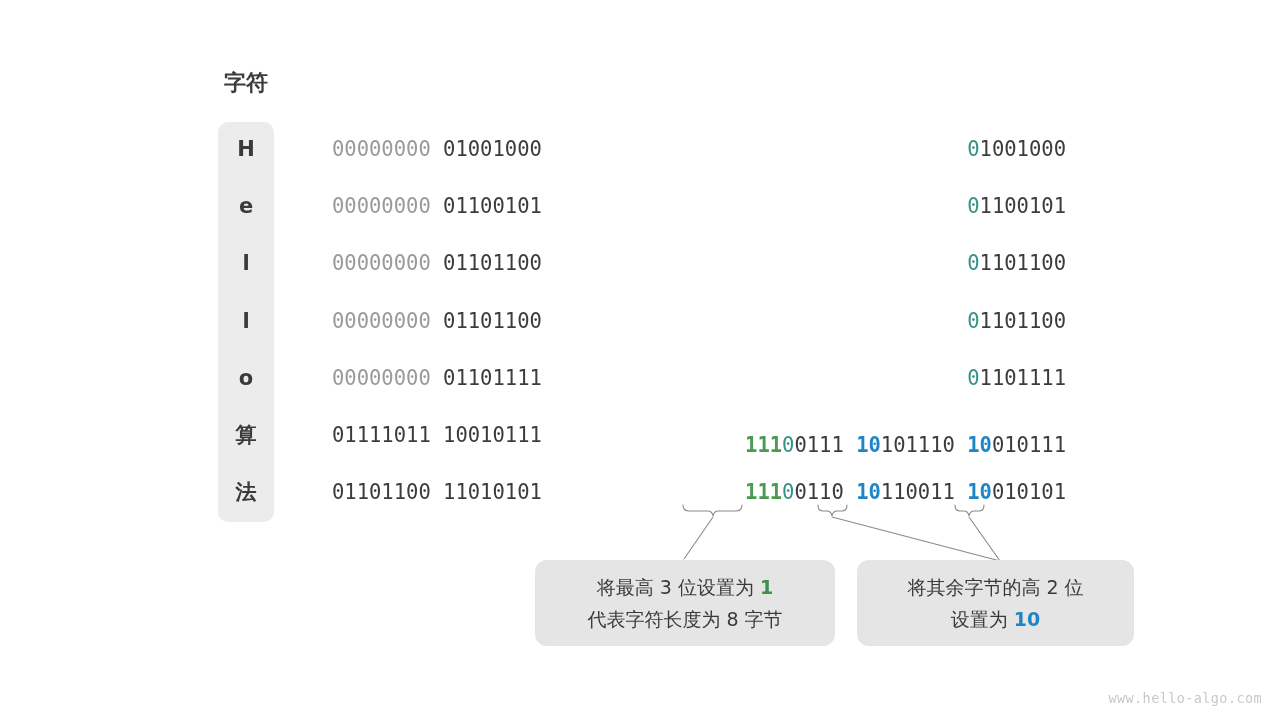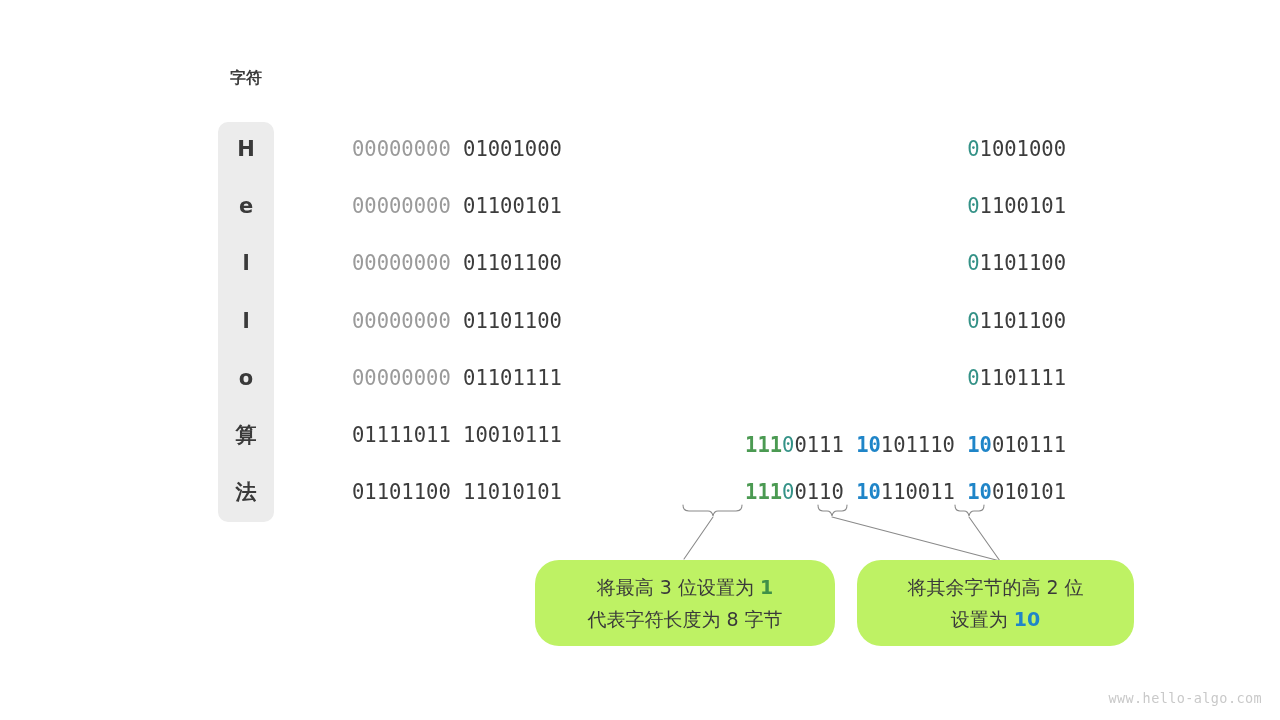--- a/index.html
+++ b/index.html
@@ -19,21 +19,21 @@
   .stage {
     position: absolute;
     inset: 0;
   }
 
   
   .col-header {
     position: absolute;
     font-family: "DejaVu Sans Mono", monospace;
     font-weight: bold;
-    font-size: 16px;
+    font-size: 22px;
     color: #3c3c3c;
     white-space: nowrap;
   }
   .col-header.char-head {
     left: 218px;
     width: 56px;
     top: 68px;
     text-align: center;
     font-family: "DejaVu Sans", sans-serif;
   }
@@ -78,36 +78,36 @@
     position: absolute;
     height: 26px;
     line-height: 26px;
     font-family: "DejaVu Sans Mono", monospace;
     font-size: 20.5px;
     letter-spacing: 0px;
     white-space: pre;
     color: #3c3c3c;
   }
   .bits.unicode {
-    left: 352px;
+    left: 332px;
   }
   .bits.utf8 {
     right: 214px;
     text-align: right;
   }
   .dim   { color: #9a9a9a; }
   .teal  { color: #349287; }
   .green { color: #4b9a52; font-weight: bold; }
   .blue  { color: #1f85c8; font-weight: bold; }
 
   
   .callout {
     position: absolute;
-    background: #bef264;
-    border-radius: 24px;
+    background: #e5e5e5;
+    border-radius: 12px;
     box-sizing: border-box;
     display: flex;
     flex-direction: column;
     align-items: center;
     justify-content: center;
     font-family: "DejaVu Sans", sans-serif;
     font-size: 19px;
     color: #3a3a3a;
     line-height: 32px;
   }

